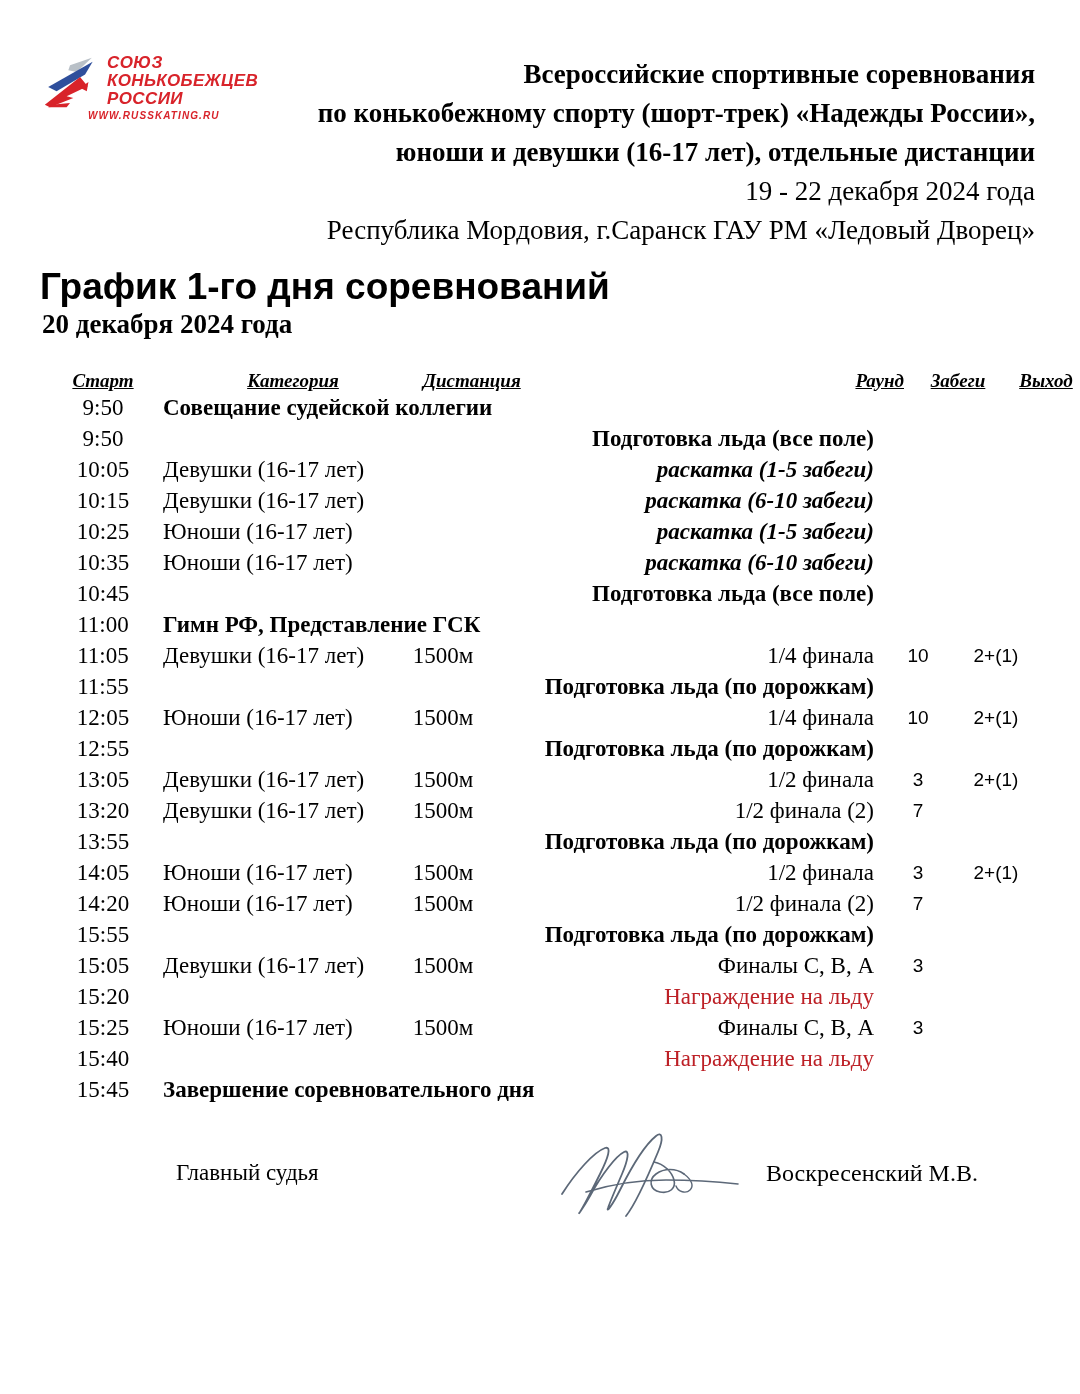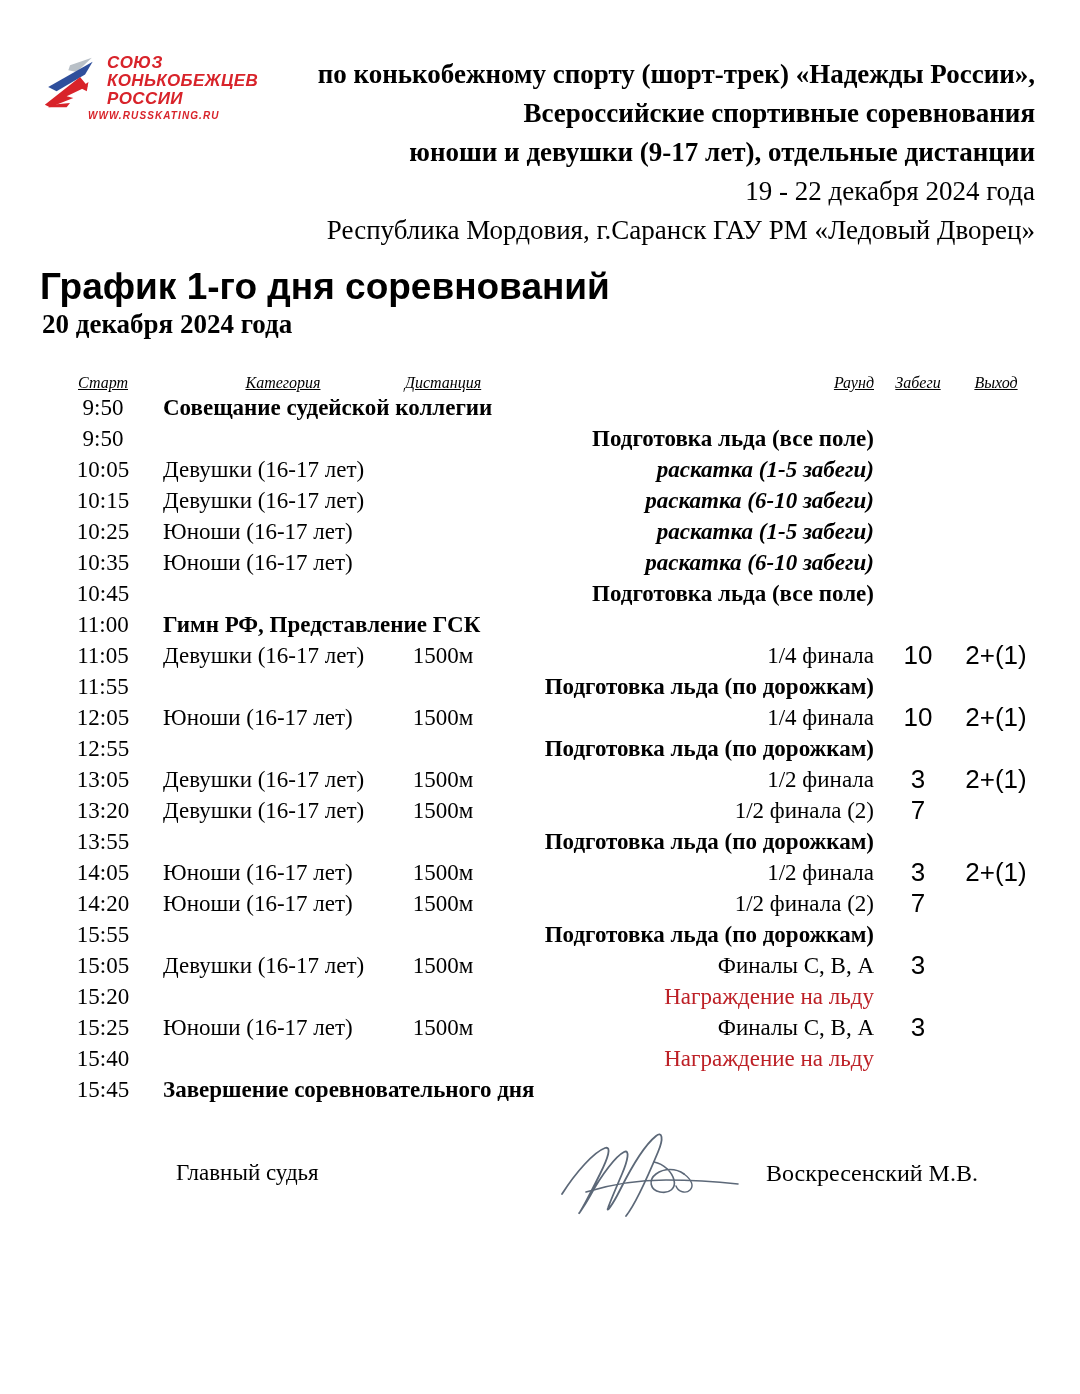--- a/index.html
+++ b/index.html
@@ -25,30 +25,30 @@
   .title-line{font-size:27px;line-height:39px;white-space:nowrap;}
   .title-line.bold{font-weight:bold;}
   
   .day-heading{
     position:absolute;left:40px;top:266px;margin:0;
     font-family:"Liberation Sans",sans-serif;font-weight:bold;font-size:37px;white-space:nowrap;
   }
   .day-date{position:absolute;left:42px;top:309px;margin:0;font-weight:bold;font-size:27px;white-space:nowrap;}
   
   .sched{position:absolute;left:0;top:362px;width:1080px;}
-  .thead{display:flex;height:30px;align-items:flex-end;font-size:16px;font-weight:normal;font-style:italic;}
+  .thead{display:flex;height:30px;align-items:flex-end;font-size:19px;font-weight:bold;font-style:italic;justify-content:space-between;}
   .thead .hcell{text-decoration:underline;}
   .trow{display:flex;height:31px;align-items:flex-end;font-size:23px;line-height:31px;}
   .c-time{width:96px;margin-left:55px;text-align:center;flex:none;}
   .c-cat{width:240px;margin-left:12px;text-align:left;flex:none;white-space:nowrap;}
   .c-dist{width:80px;text-align:center;flex:none;}
   .c-round{width:391px;text-align:right;flex:none;white-space:nowrap;}
   .c-heats{width:88px;text-align:center;flex:none;}
   .c-exit{width:68px;text-align:center;flex:none;}
-  .trow .c-heats,.trow .c-exit{font-family:"Liberation Sans",sans-serif;font-size:26px;}
+  .trow .c-heats,.trow .c-exit{font-family:"Liberation Sans",sans-serif;font-size:19px;}
   .cat-bold{font-weight:bold;}
   .r-bold{font-weight:bold;}
   .r-bi{font-weight:bold;font-style:italic;}
   .r-red{color:var(--award-red);}
   
   .sign-block{position:absolute;left:0;top:1122px;width:1080px;height:120px;}
   .sign-role{position:absolute;left:176px;top:38px;font-size:23px;white-space:nowrap;}
   .sign-name{position:absolute;left:766px;top:38px;font-size:24px;white-space:nowrap;}
   .signature{position:absolute;left:542px;top:0;width:215px;height:100px;}
 </style>
@@ -65,23 +65,23 @@
   </svg>
   <div class="logo-lines">
     <div class="logo-line">СОЮЗ</div>
     <div class="logo-line">КОНЬКОБЕЖЦЕВ</div>
     <div class="logo-line">РОССИИ</div>
   </div>
   <div class="logo-site">WWW.RUSSKATING.RU</div>
 </div>
 
 <div class="title-block">
+  <div class="title-line bold">Всероссийские спортивные соревнования</div>
   <div class="title-line bold">по конькобежному спорту (шорт-трек) «Надежды России»,</div>
-  <div class="title-line bold">Всероссийские спортивные соревнования</div>
-  <div class="title-line bold">юноши и девушки (9-17 лет), отдельные дистанции</div>
+  <div class="title-line bold">юноши и девушки (16-17 лет), отдельные дистанции</div>
   <div class="title-line">19 - 22 декабря 2024 года</div>
   <div class="title-line">Республика Мордовия, г.Саранск ГАУ РМ «Ледовый Дворец»</div>
 </div>
 
 <h1 class="day-heading">График 1-го дня соревнований</h1>
 <h2 class="day-date">20 декабря 2024 года</h2>
 
 <div class="sched">
   <div class="thead">
     <div class="c-time"><span class="hcell">Старт</span></div>

